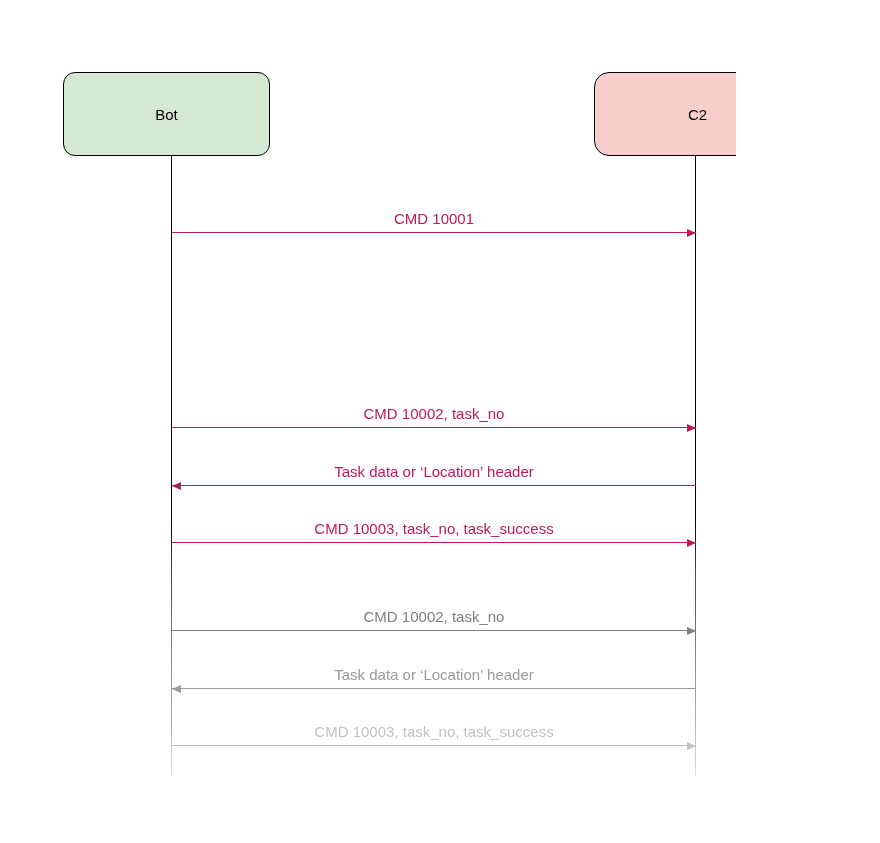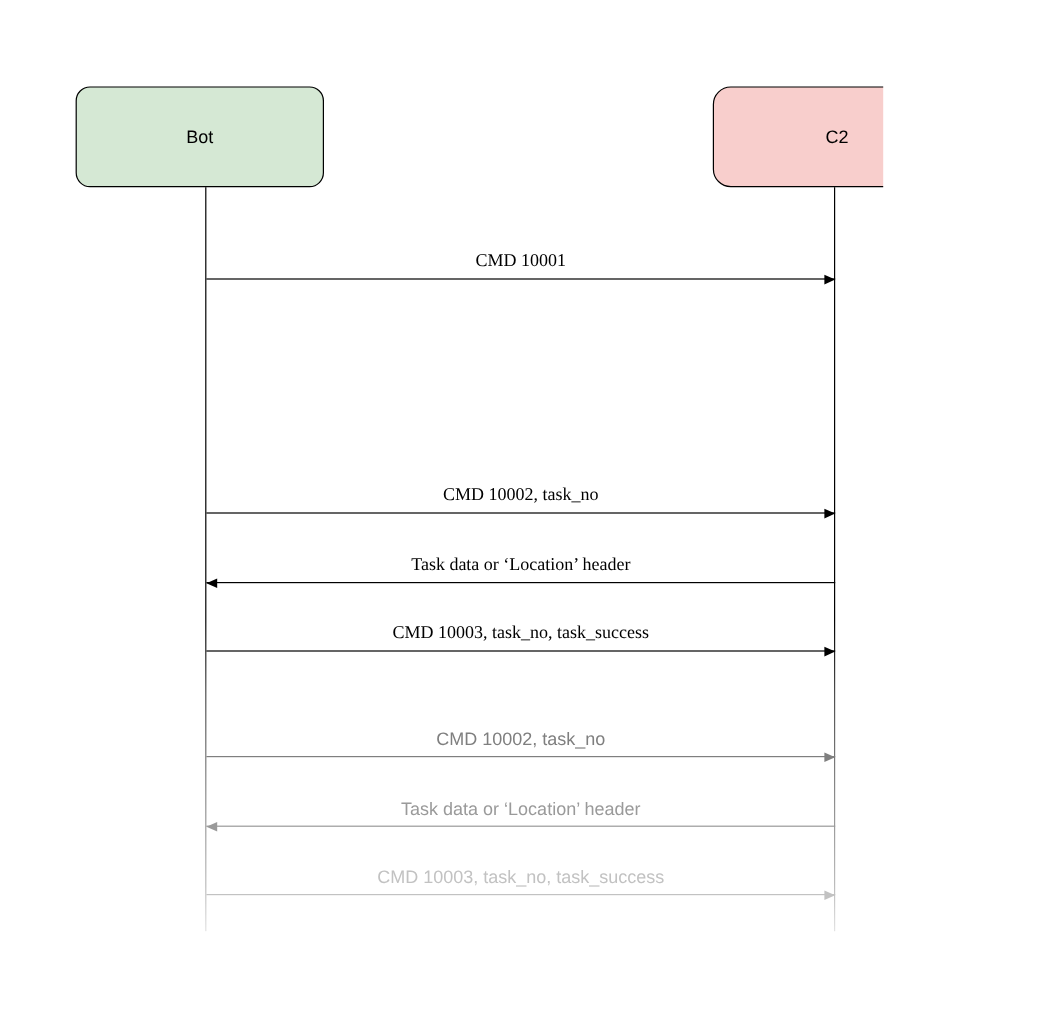--- a/index.html
+++ b/index.html
@@ -67,21 +67,21 @@
     top: -4px;
     width: 0;
     height: 0;
     border-top: 4px solid transparent;
     border-bottom: 4px solid transparent;
   }
   .dir-right .arrowhead { right: 0; border-left: 9px solid currentColor; }
   .dir-left  .arrowhead { left: 0;  border-right: 9px solid currentColor; }
 
   
-  .ink-black { color: #000000; font-family: Liberation Serif, serif; }
+  .ink-black { color: #be185d; }
   .ink-fade1 { color: #7f7f7f; }
   .ink-fade2 { color: #9a9a9a; }
   .ink-fade3 { color: #c2c2c2; }
 </style>
 </head>
 <body>
 
 <div class="canvas">
 
   <div class="actor actor-bot">

